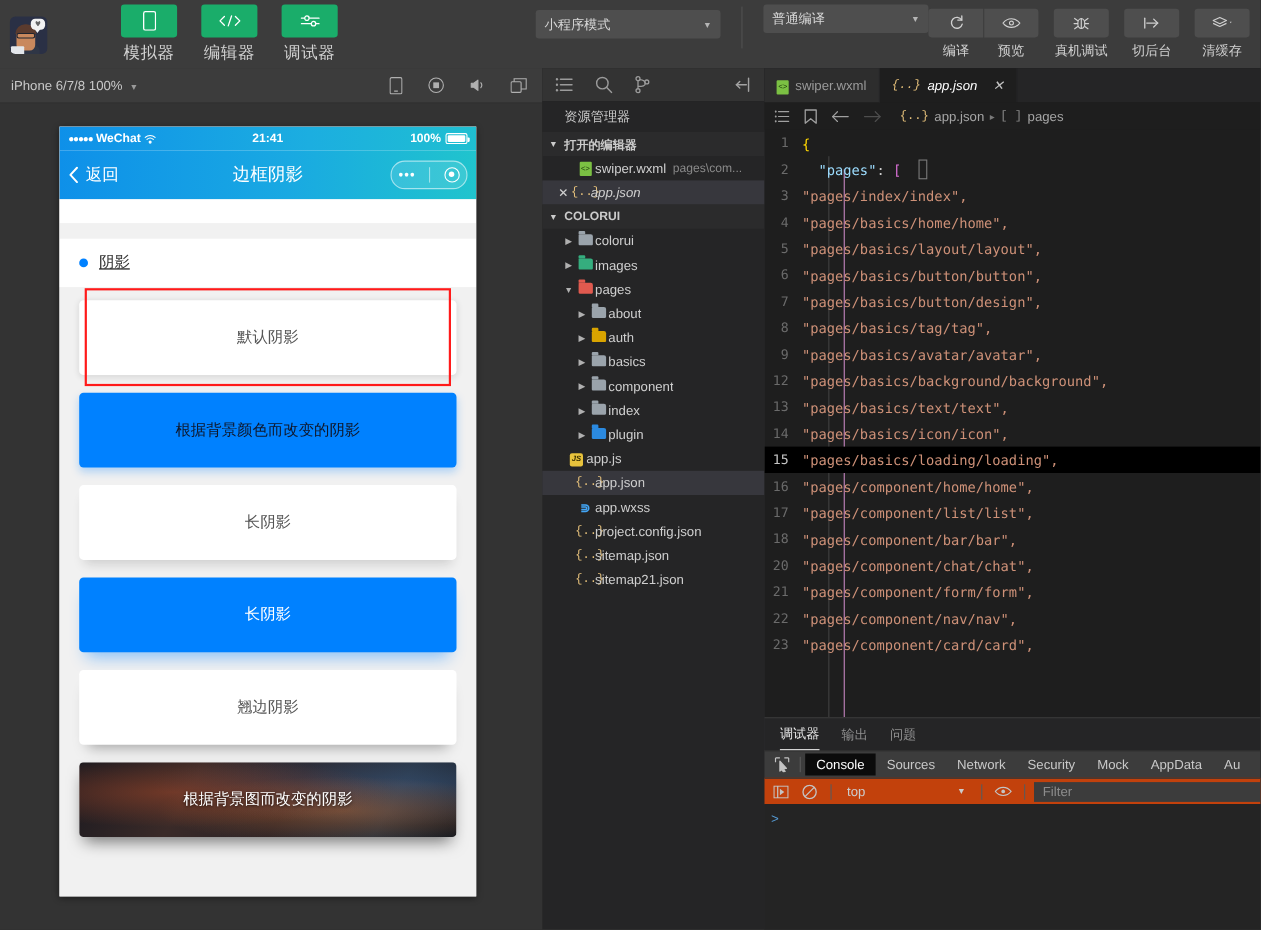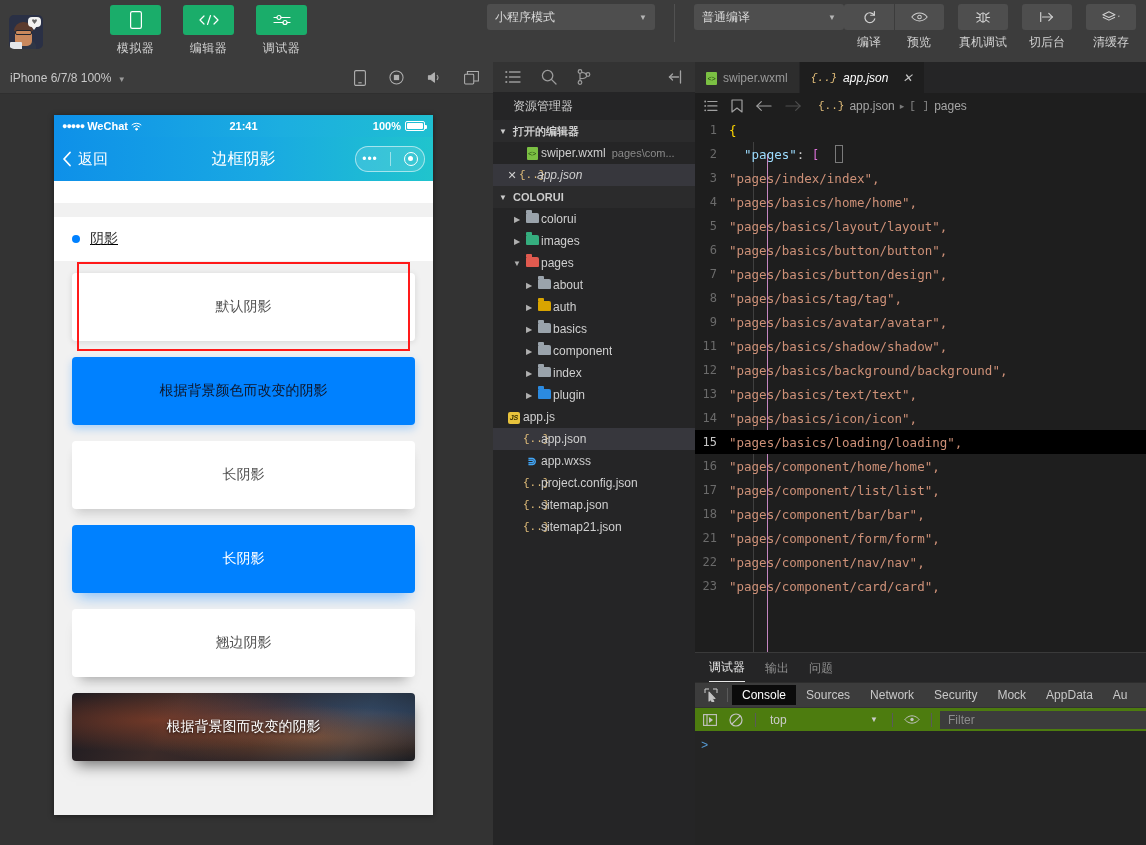--- a/index.html
+++ b/index.html
@@ -55,23 +55,23 @@
     background:#666; clip-path: polygon(50% 100%, 0 35%, 15% 0, 50% 22%, 85% 0, 100% 35%);
   }
 
   .tb-modes { display: flex; margin-left: 67px; gap: 22px; }
   .tb-mode { width: 51px; display: flex; flex-direction: column; align-items: center; cursor: pointer; }
   .tb-mode .tb-btn {
     width: 51px; height: 30px; background: #1aad6a; border-radius: 3px;
     display: flex; align-items: center; justify-content: center;
     color: #ffffff; font-size: 13px;
   }
-  .tb-mode .tb-lbl { color: #d2d2d2; font-size: 12px; margin-top: 5px; letter-spacing: .5px; }
-
-  .tb-right { margin-left: auto; display: flex; align-items: flex-start; padding-right: 10px; gap: 0; }
+  .tb-mode .tb-lbl { color: #d2d2d2; font-size: 15px; margin-top: 5px; letter-spacing: .5px; }
+
+  .tb-right { margin-left: auto; display: flex; align-items: center; padding-right: 10px; gap: 0; }
   .tb-select {
     height: 26px; background: #4e4e4e; border-radius: 3px; color: #d8d8d8;
     font-size: 12px; display: flex; align-items: center; padding: 0 8px;
     position: relative; cursor: pointer;
   }
   .tb-select .caret { margin-left: auto; font-size: 8px; color: #b5b5b5; }
   #mode-select { width: 168px; margin-bottom: 18px; }
   #compile-select { width: 150px; margin-bottom: 28px; }
   .tb-divider { width: 1px; height: 38px; background: #515151; margin: 0 19px 12px 19px; }
   .tb-icon-btn {
@@ -289,21 +289,21 @@
   .panel-tab.active { color: #e7e7e7; border-bottom: 1px solid #e7e7e7; }
   .dev-tabs {
     height: 25px; background: #3c3c3c; display: flex; align-items: center; gap: 0; padding-left: 4px;
     border-top: 1px solid #2d2d2d;
   }
   .dev-inspect { width: 24px; display:flex; align-items:center; justify-content:center; color:#c4c4c4; cursor:pointer;}
   .dev-sep { width:1px; height:14px; background:#5a5a5a; margin:0 4px; }
   .dev-tab { font-size: 12px; color: #c8c8c8; padding: 3px 10px; cursor: pointer; white-space:nowrap;}
   .dev-tab.active { background: #0b0b0b; color: #ffffff; }
   .console-bar {
-    height: 24px; background: #4d7c0f; display: flex; align-items: center; gap: 4px;
+    height: 24px; background: #c2410c; display: flex; align-items: center; gap: 4px;
     padding-left: 4px; border-top: 1px solid #333;
   }
   .cb-ico { width: 22px; display: flex; align-items: center; justify-content: center; color: #c4c4c4; cursor:pointer;}
   .ctx-select {
     width: 120px; display: flex; align-items: center; color: #cccccc; font-size: 12px;
     padding-left: 6px; cursor: pointer;
   }
   .ctx-select .caret { margin-left: auto; font-size: 8px; padding-right:6px;}
   .console-filter {
     flex: 1; height: 18px; background: #3c3c3c; border: none; outline: none;
@@ -640,21 +640,21 @@
     <div class="ex-row" style="padding-left:30px">
       <span class="tri">▶</span>
       <span class="fi"><i class="folder-ico"></i></span>
       <span class="nm">index</span>
     </div>
     <div class="ex-row" style="padding-left:30px">
       <span class="tri">▶</span>
       <span class="fi"><i class="folder-ico blue"></i></span>
       <span class="nm">plugin</span>
     </div>
-    <div class="ex-row" style="padding-left:12px">
+    <div class="ex-row" style="padding-left:22px">
       <span class="fi"><i class="js-ico">JS</i></span>
       <span class="nm">app.js</span>
     </div>
     <div class="ex-row selected" style="padding-left:30px">
       <span class="fi j-ico">{..}</span>
       <span class="nm">app.json</span>
     </div>
     <div class="ex-row" style="padding-left:30px">
       <span class="fi wxss-ico">⋑</span>
       <span class="nm">app.wxss</span>
@@ -760,24 +760,20 @@
         </div>
       <div class="code-line">
           <span class="ln">8</span>
           <span class="ctext tok-str">"pages/basics/tag/tag",</span>
         </div>
       <div class="code-line">
           <span class="ln">9</span>
           <span class="ctext tok-str">"pages/basics/avatar/avatar",</span>
         </div>
       <div class="code-line">
-          <span class="ln">11</span>
-          <span class="ctext tok-str">"pages/basics/shadow/shadow",</span>
-        </div>
-      <div class="code-line">
           <span class="ln">12</span>
           <span class="ctext tok-str">"pages/basics/background/background",</span>
         </div>
       <div class="code-line">
           <span class="ln">13</span>
           <span class="ctext tok-str">"pages/basics/text/text",</span>
         </div>
       <div class="code-line">
           <span class="ln">14</span>
           <span class="ctext tok-str">"pages/basics/icon/icon",</span>
@@ -790,20 +786,24 @@
           <span class="ln">16</span>
           <span class="ctext tok-str">"pages/component/home/home",</span>
         </div>
       <div class="code-line">
           <span class="ln">17</span>
           <span class="ctext tok-str">"pages/component/list/list",</span>
         </div>
       <div class="code-line">
           <span class="ln">18</span>
           <span class="ctext tok-str">"pages/component/bar/bar",</span>
+        </div>
+      <div class="code-line">
+          <span class="ln">20</span>
+          <span class="ctext tok-str">"pages/component/chat/chat",</span>
         </div>
       <div class="code-line">
           <span class="ln">21</span>
           <span class="ctext tok-str">"pages/component/form/form",</span>
         </div>
       <div class="code-line">
           <span class="ln">22</span>
           <span class="ctext tok-str">"pages/component/nav/nav",</span>
         </div>
       <div class="code-line">

